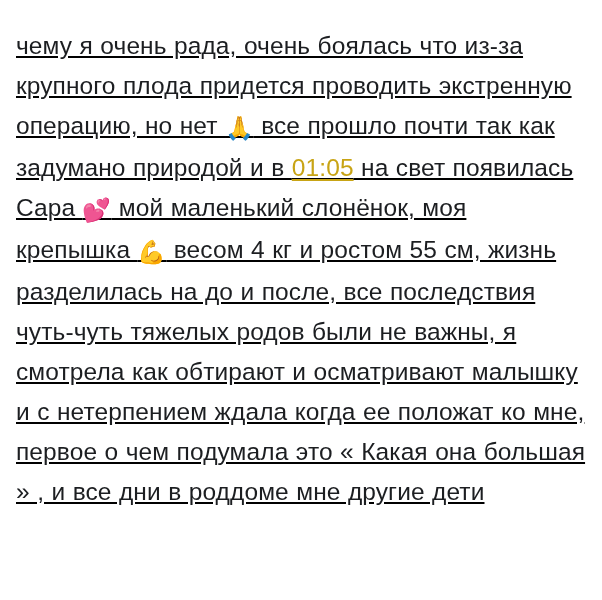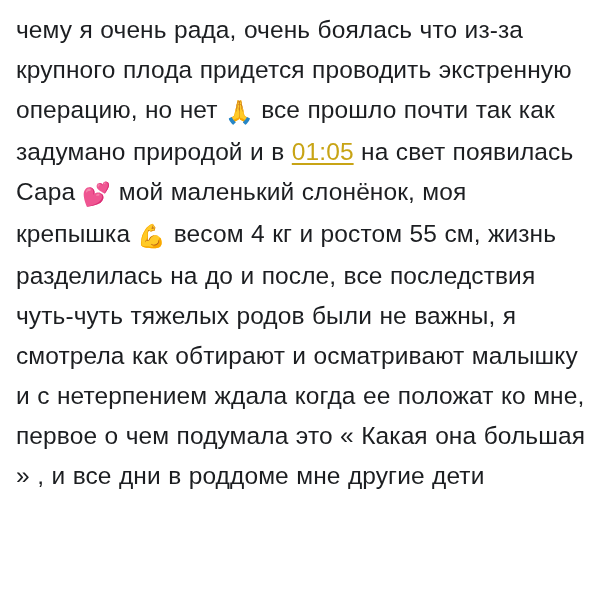--- a/index.html
+++ b/index.html
@@ -10,22 +10,23 @@
   body {
     width: 602px;
     height: 600px;
     font-family: "Liberation Sans", sans-serif;
     overflow: hidden;
   }
   #post {
     box-sizing: border-box;
     width: 602px;
     height: 600px;
-    padding: 10px 16px 0 16px;
+    padding: 26px 16px 0 16px;
     background: #ffffff;
+    text-decoration: underline;
   }
   .post-text {
     font-size: 24.5px;
     line-height: 40px;
     color: #1c1e21;
     letter-spacing: 0.1px;
     word-spacing: 0.5px;
     white-space: normal;
   }
   .emoji {

